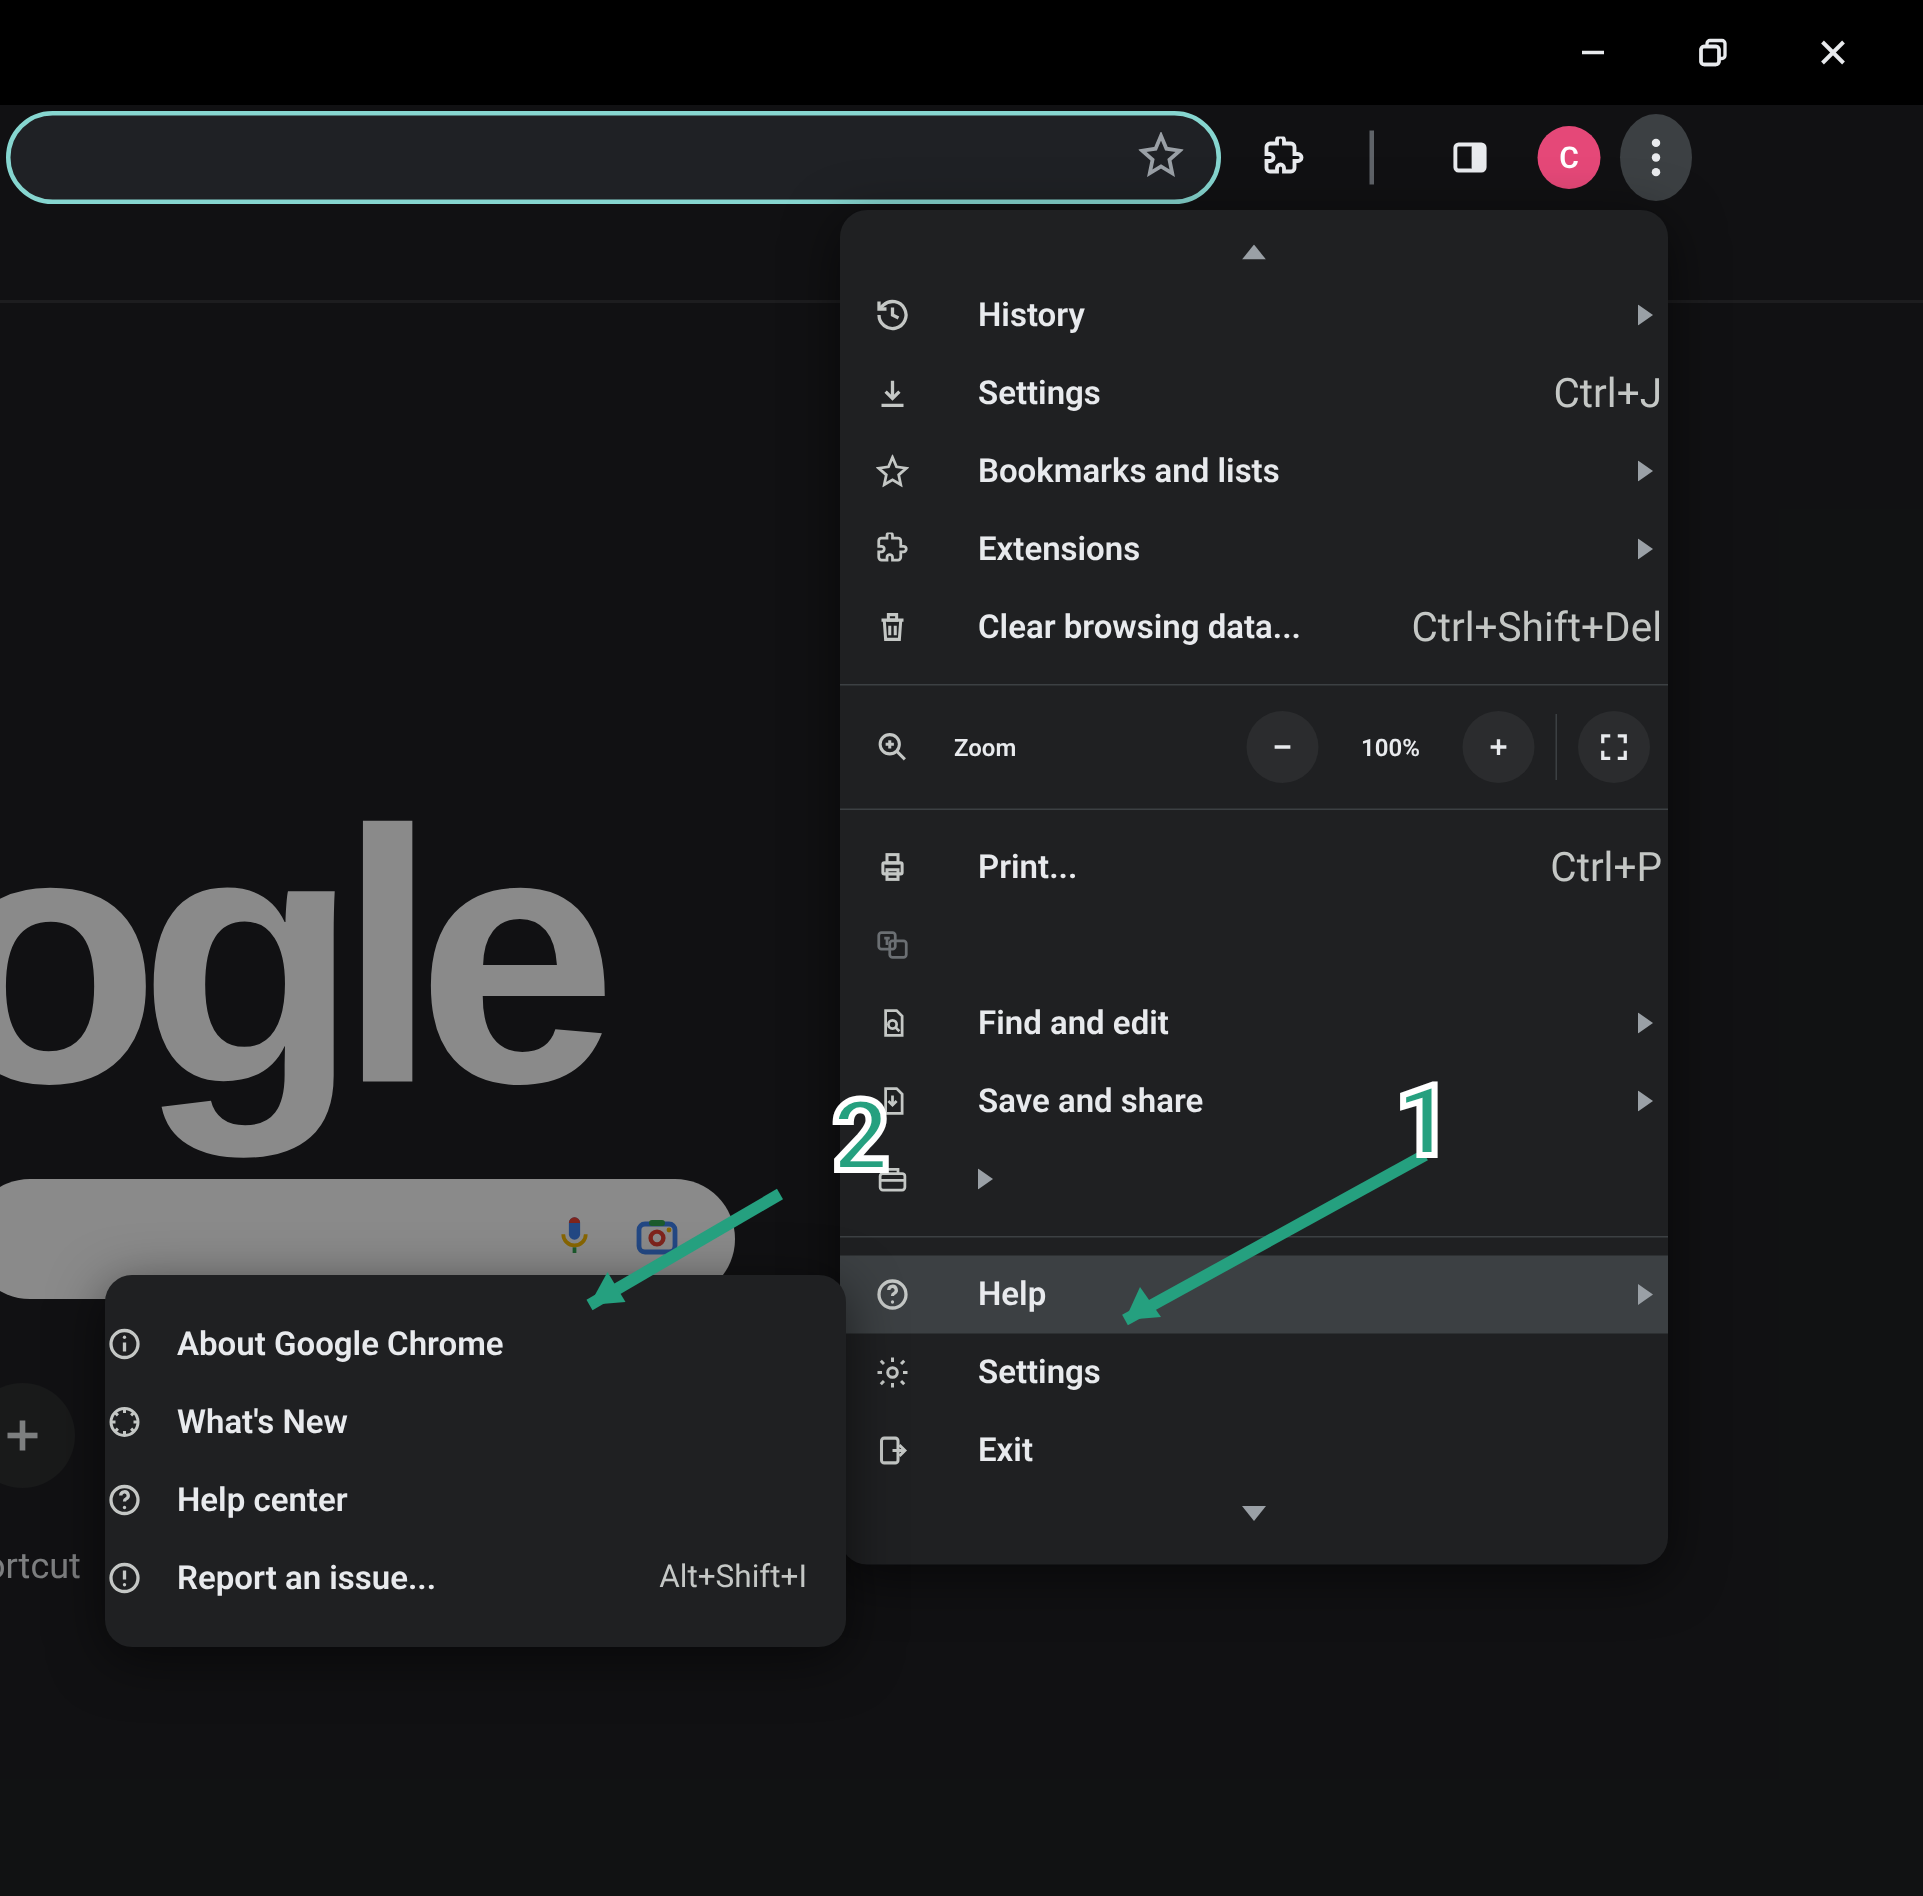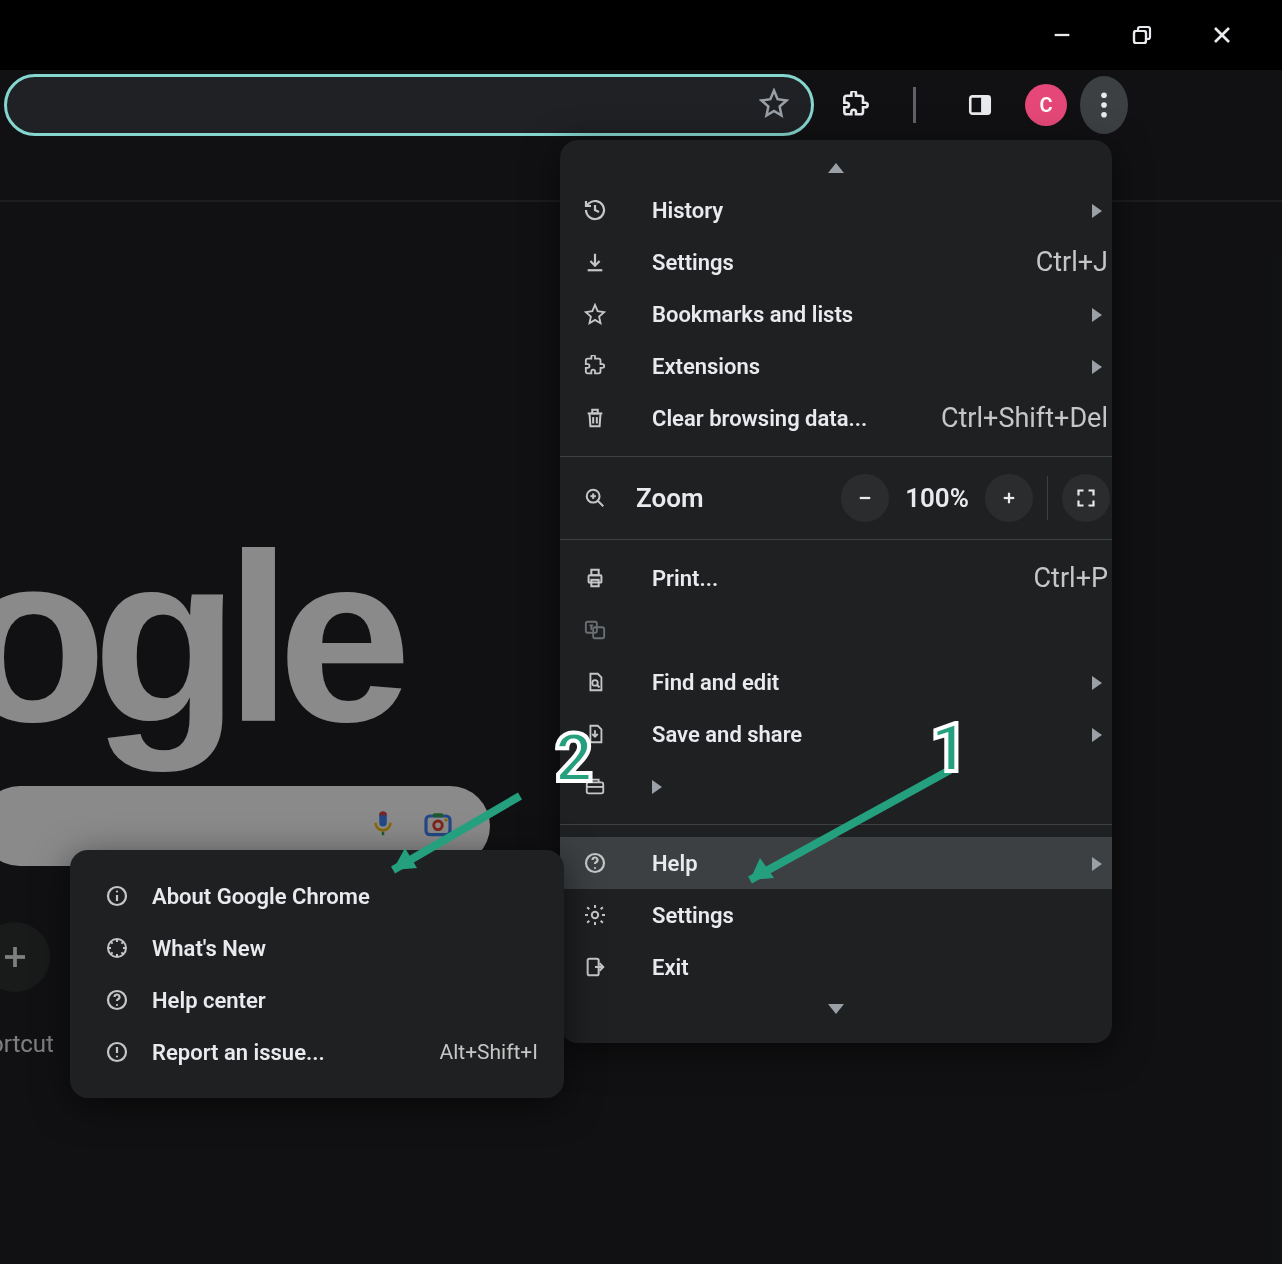--- a/index.html
+++ b/index.html
@@ -119,43 +119,43 @@
   }
   .mitem .ic { width:26px;height:26px;display:flex;align-items:center;justify-content:center;color:#c4c7c5;flex:0 0 26px;}
   .mitem .lbl { flex:1 1 auto; }
   .mitem .kbd { color:#c4c7c5; font-size:27px; font-weight:400;text-align:center; }
   .mitem .chev { color:#9aa0a6; flex:0 0 16px;}
   .mitem.hover { background:#3c4043; }
   .mitem.disabled .lbl { color:#80868b; }
   .msep { height:1px; background:#3c4043; margin:12px 0; }
   .zoom-row {
     display:flex;align-items:center;
-    height:58px; padding-left:22px; padding-right:2px;
-    color:#e8eaed; font-size:26px; font-weight:600; gap:28px;
+    height:58px; padding-left:22px; padding-right:12px;
+    color:#e8eaed; font-size:16px; font-weight:600; gap:28px;
   }
   .zoom-row .ic { width:26px;height:26px;display:flex;align-items:center;justify-content:center;color:#c4c7c5;flex:0 0 26px;}
   .zoom-ctrls { display:flex; align-items:center; gap:10px; margin-left:auto;}
   .rbtn { width:48px;height:48px;border-radius:50%;background:#2b2c2e;display:flex;align-items:center;justify-content:center;color:#e8eaed;}
   .zoom-val { width:76px; text-align:center; font-weight:600;}
   .zsep { width:1px;height:44px;background:#3c4043; margin:0 4px;}
 
   
   .sub-menu {
     position:absolute;
     left:70px; top:850px;
     width: 494px;
     background:#1f2022;
     border-radius:18px;
     z-index: 11;
     box-shadow: 0 8px 36px rgba(0,0,0,0.55);
     padding: 20px 0;
   }
   .sitem {
     display:flex;align-items:center;
-    height:52px; padding-left:34px; padding-right:26px;
+    height:52px; padding-right:26px;
     color:#e8eaed; font-size:22px; font-weight:600; gap:22px;
   }
   .sitem .ic { width:26px;display:flex;align-items:center;justify-content:center;color:#c4c7c5;flex:0 0 26px;}
   .sitem .lbl { flex:1 1 auto; }
   .sitem .kbd { color:#c4c7c5; font-size:21px; font-weight:400;}
 
   
   .anno { position:absolute; z-index:40; }
   .anno-num {
     font-size:66px; font-weight:800; color:#25a07f;

